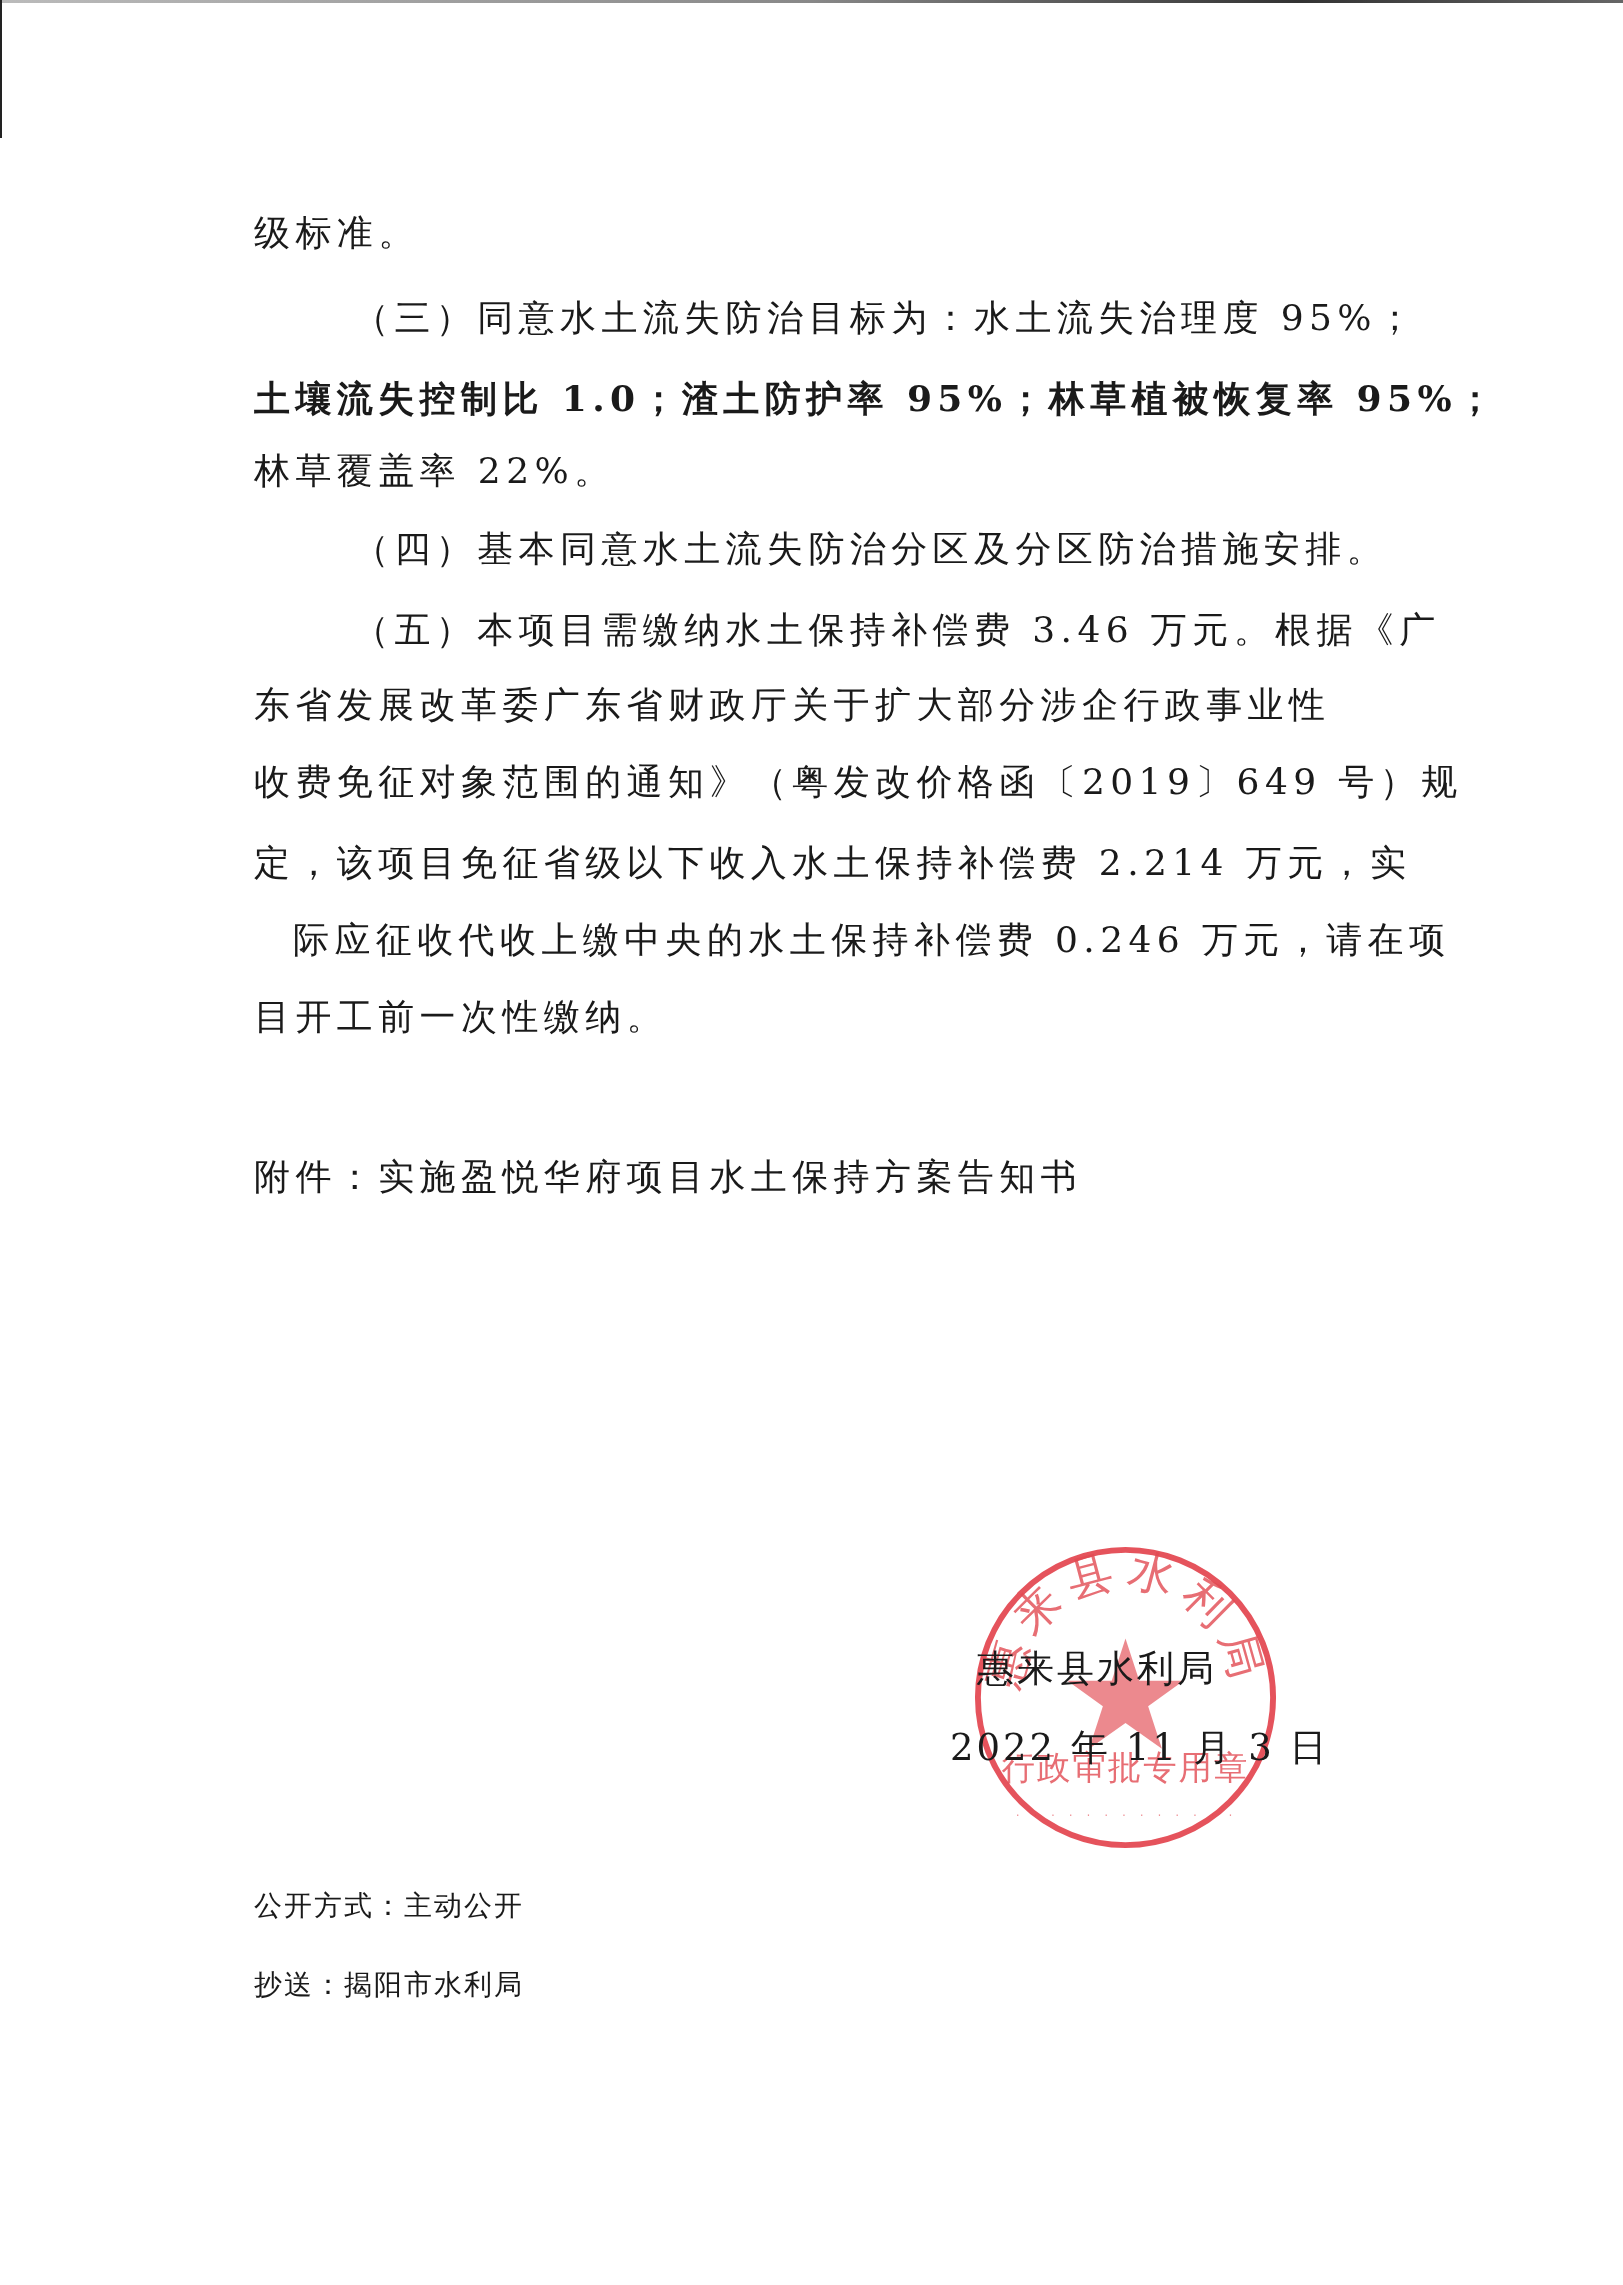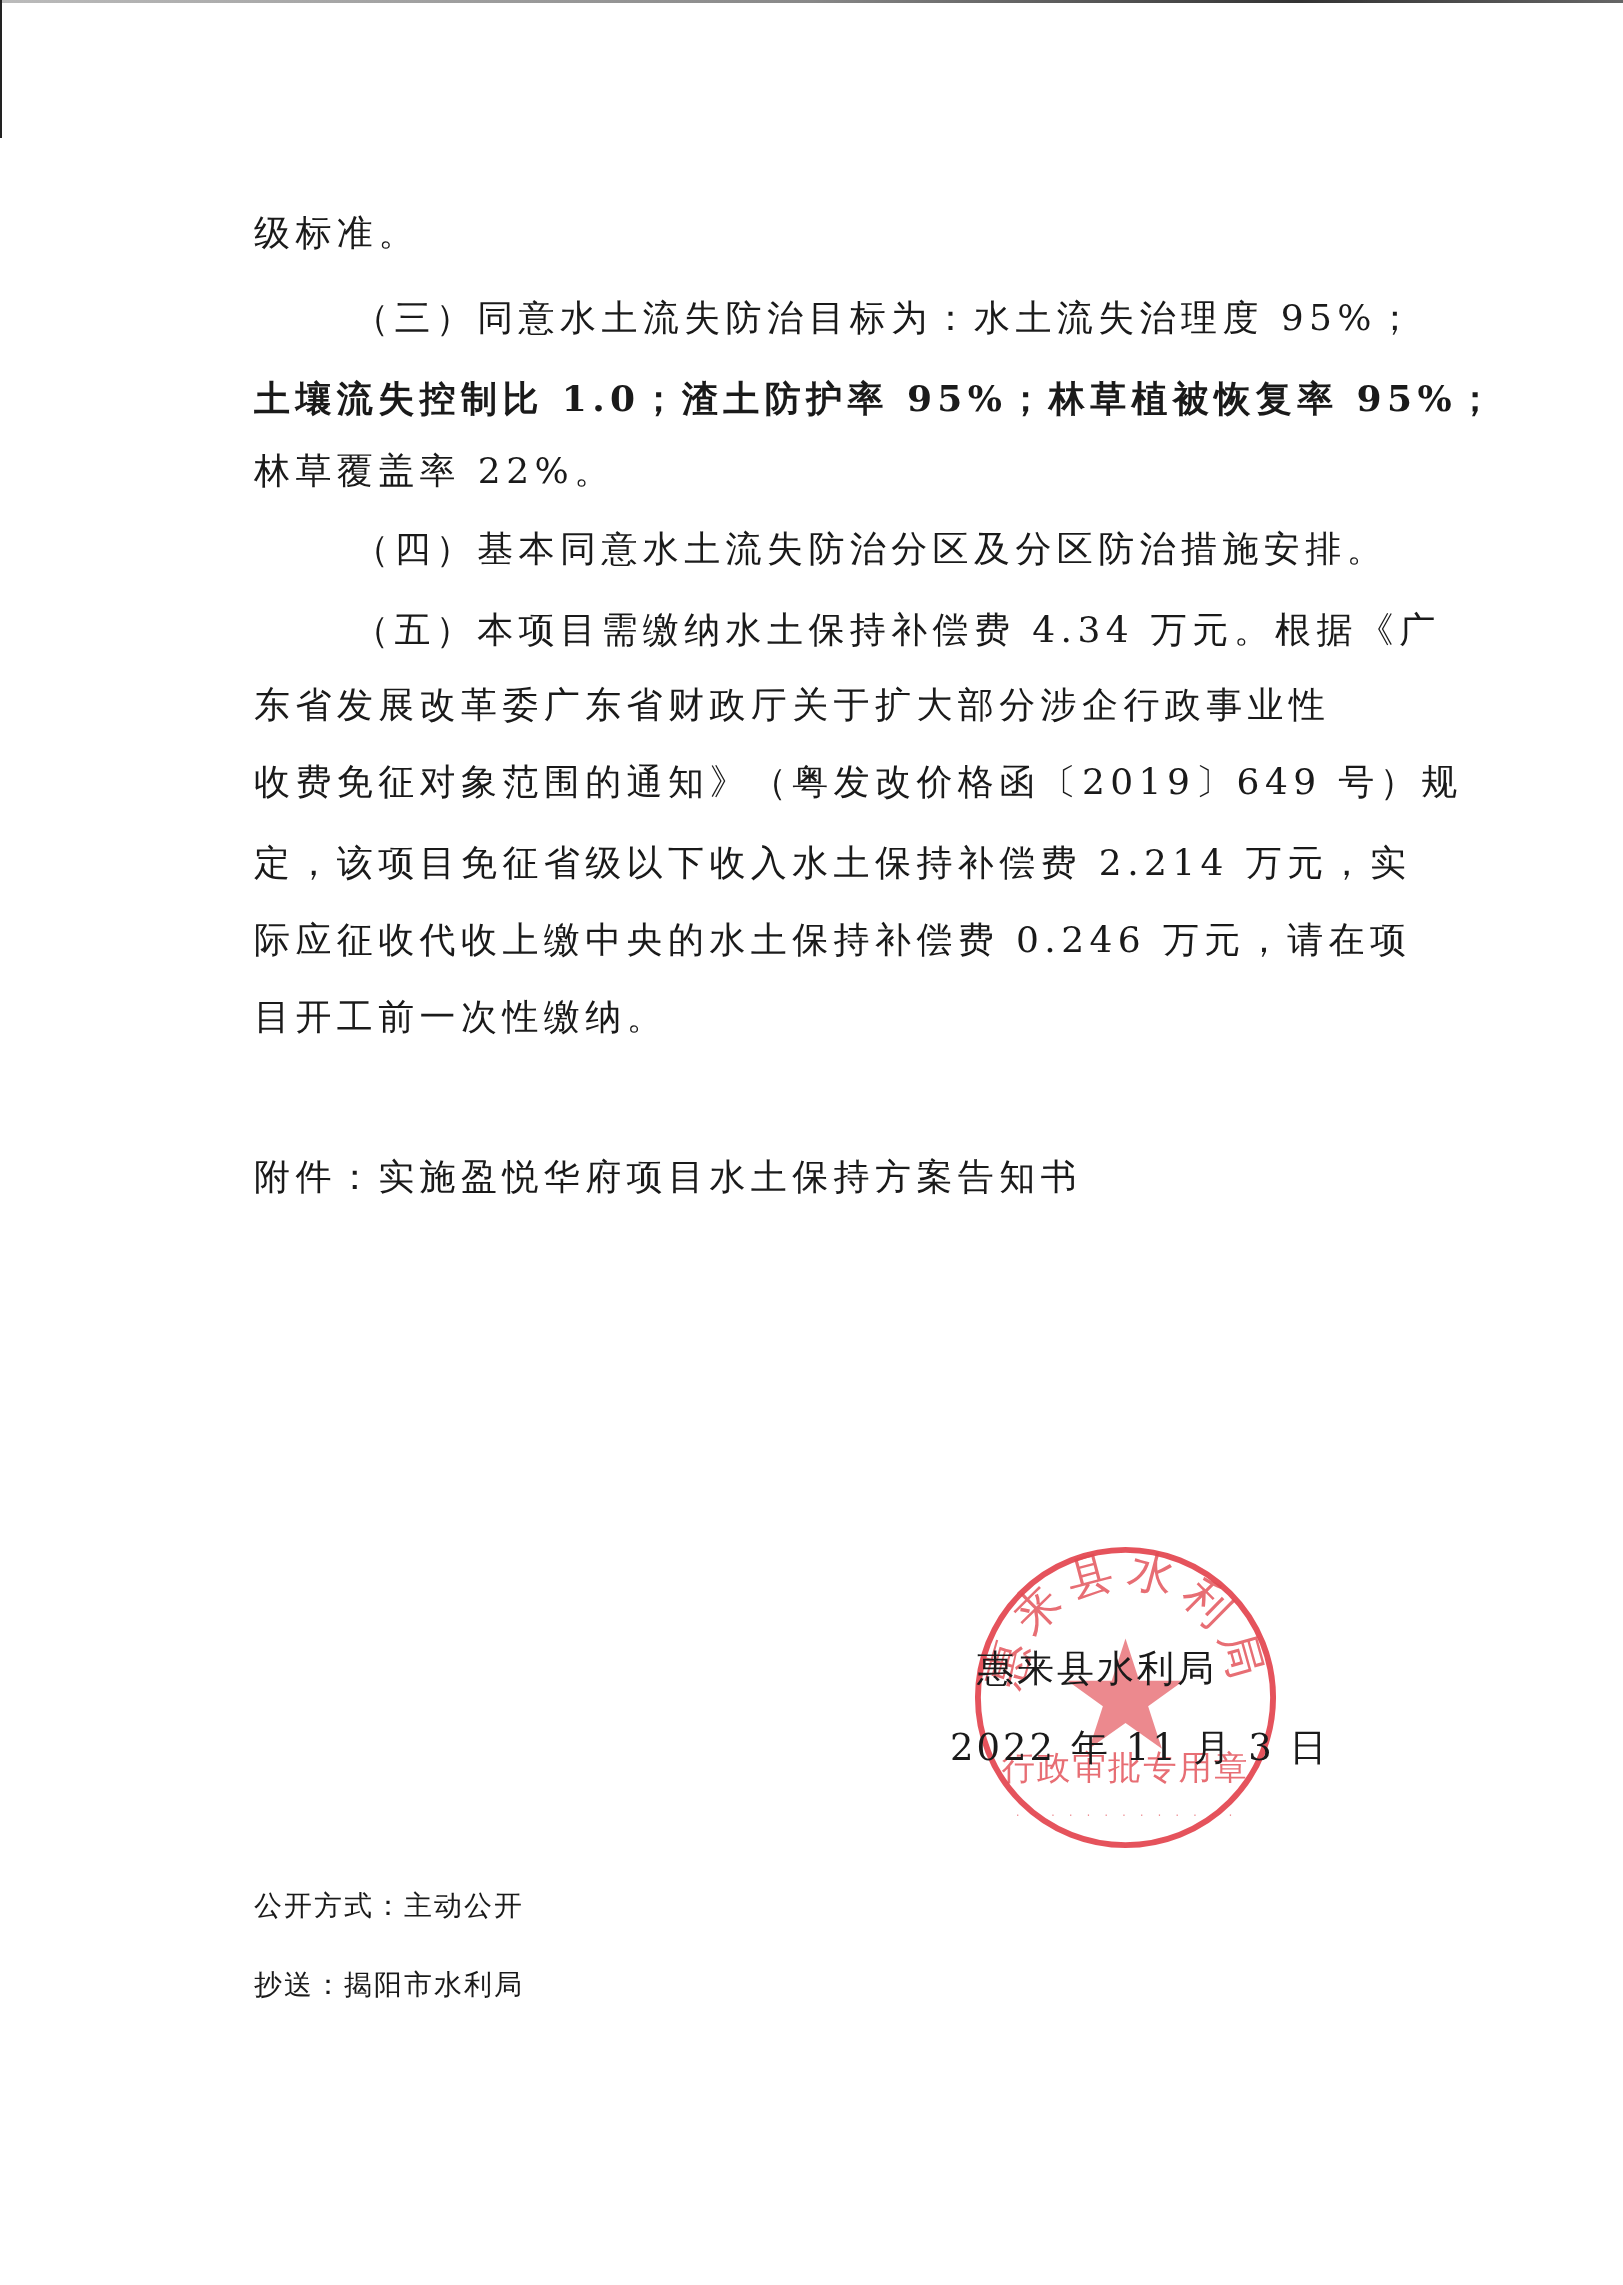--- a/index.html
+++ b/index.html
@@ -22,25 +22,25 @@
 
 <div class="scan-edge"></div>
 <div class="scan-left"></div>
 
 <div class="page">
   <div class="line" style="top:211px;">级标准。</div>
   <div class="line indent" style="top:296px;">（三）同意水土流失防治目标为：水土流失治理度 95%；</div>
   <div class="line" style="top:377px;font-weight:bold;">土壤流失控制比 1.0；渣土防护率 95%；林草植被恢复率 95%；</div>
   <div class="line" style="top:449px;">林草覆盖率 22%。</div>
   <div class="line indent" style="top:527px;">（四）基本同意水土流失防治分区及分区防治措施安排。</div>
-  <div class="line indent" style="top:608px;">（五）本项目需缴纳水土保持补偿费 4.34 万元。根据《广</div>
+  <div class="line indent" style="top:608px;">（五）本项目需缴纳水土保持补偿费 3.46 万元。根据《广</div>
   <div class="line" style="top:683px;">东省发展改革委广东省财政厅关于扩大部分涉企行政事业性</div>
   <div class="line" style="top:760px;">收费免征对象范围的通知》（粤发改价格函〔2019〕649 号）规</div>
   <div class="line" style="top:841px;">定，该项目免征省级以下收入水土保持补偿费 2.214 万元，实</div>
-  <div class="line" style="top:918px;">际应征收代收上缴中央的水土保持补偿费 0.246 万元，请在项</div>
+  <div class="line" style="top:918px;margin-left:39px;">际应征收代收上缴中央的水土保持补偿费 0.246 万元，请在项</div>
   <div class="line" style="top:1155px; font-family:'DejaVu Sans','Liberation Sans',sans-serif;">附件：实施盈悦华府项目水土保持方案告知书</div>
 
   <div class="line" style="top:995px;">目开工前一次性缴纳。</div>
 
   <svg class="seal" viewBox="0 0 310 310">
     <defs>
       <path id="sealArcTop" d="M 50 175 A 108 108 0 1 1 260 175"></path>
     </defs>
     <circle cx="155" cy="155" r="150" fill="none" stroke="#e0353f" stroke-width="6" opacity="0.85"></circle>
     <text font-size="46" fill="#e24a52" opacity="0.8" font-family="'DejaVu Sans','Liberation Sans',sans-serif" letter-spacing="10">

